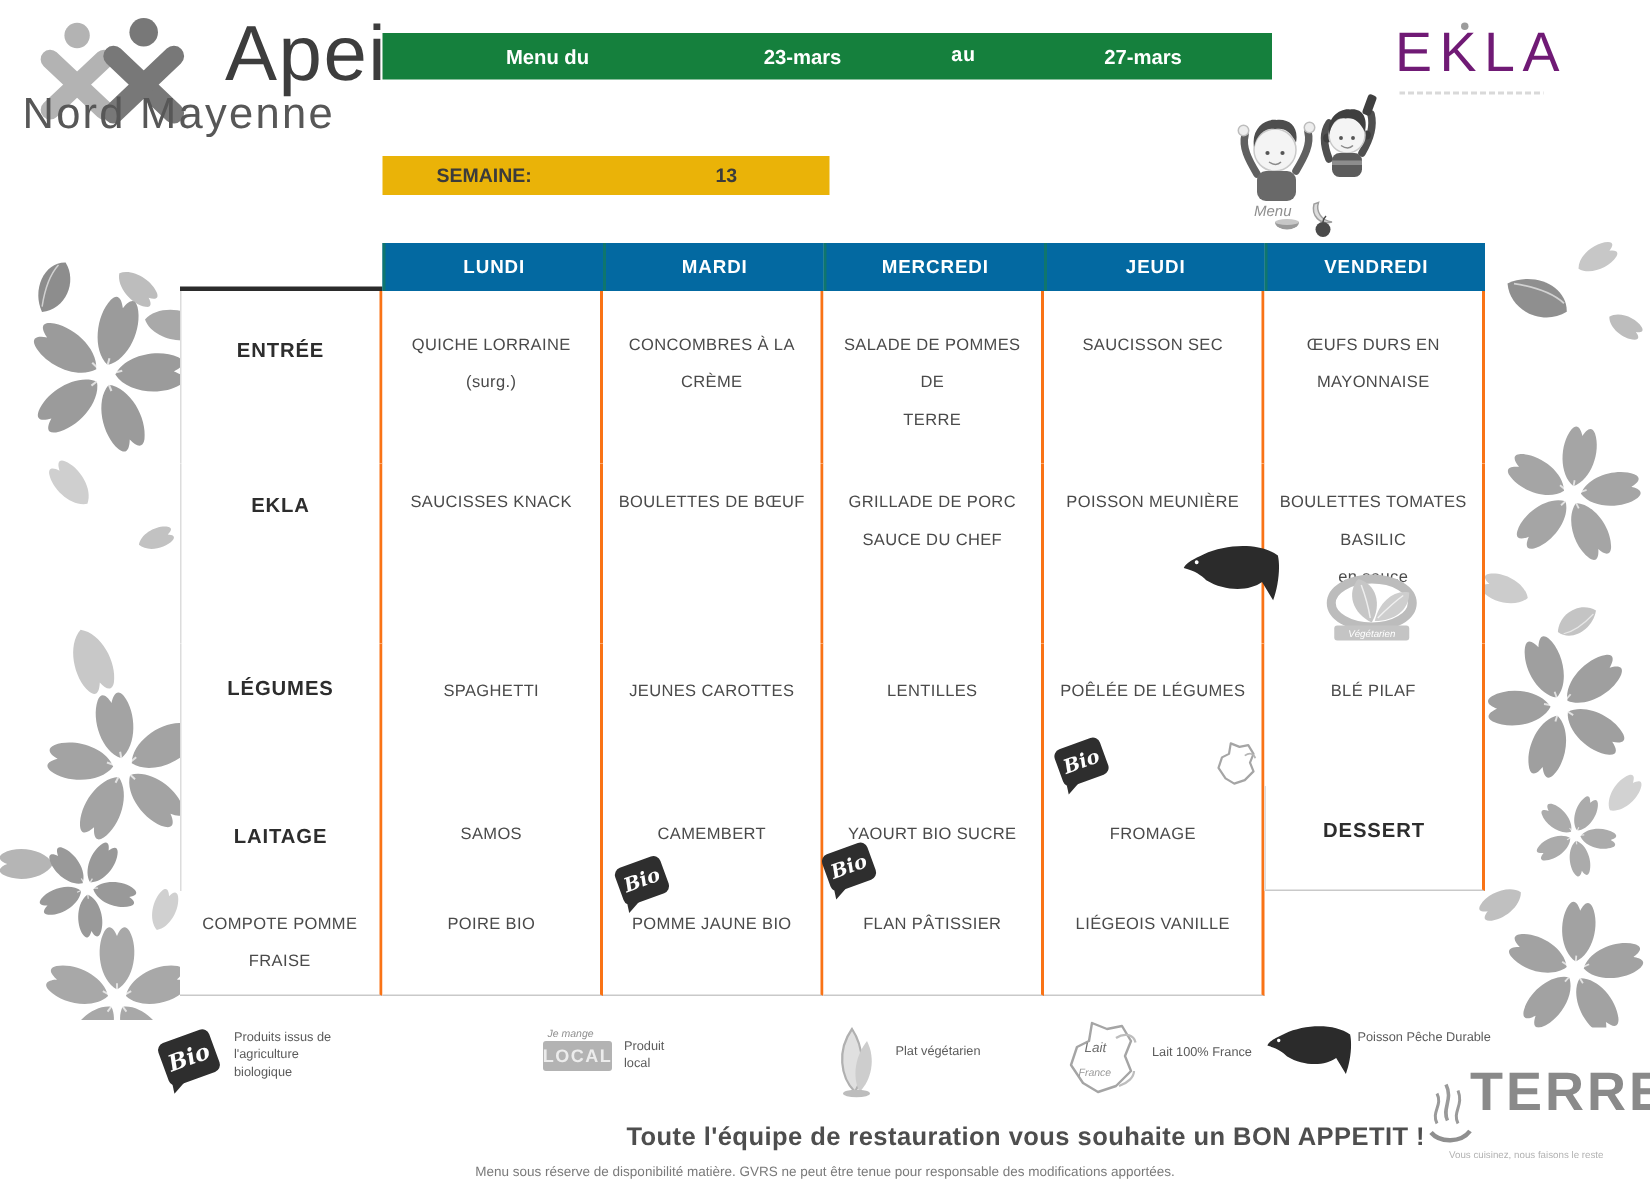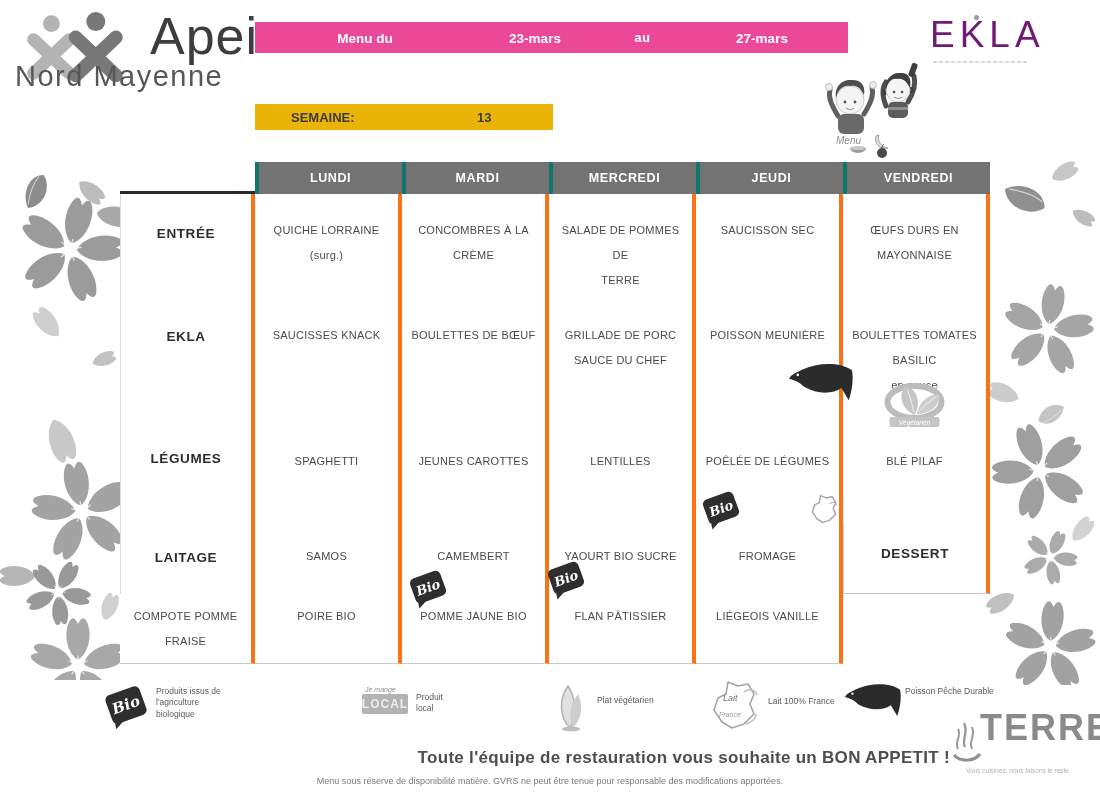--- a/index.html
+++ b/index.html
@@ -4,21 +4,21 @@
 <style>
   html,body{margin:0;padding:0;background:#ffffff;}
   .page{position:relative;width:1100px;height:801px;background:#fff;overflow:hidden;
         font-family:"Liberation Sans",sans-serif;color:#444;}
 
   
   .apei-figures{position:absolute;left:22px;top:12px;}
   .apei-title{position:absolute;left:150px;top:6px;font-size:52px;color:#3d3d3d;letter-spacing:1px;}
   .apei-sub{position:absolute;left:15px;top:60px;font-size:29px;color:#575757;letter-spacing:1.5px;}
 
-  .banner{position:absolute;left:255px;top:22px;width:593px;height:31px;background:#ec4899;}
+  .banner{position:absolute;left:255px;top:22px;width:593px;height:31px;background:#15803d;}
   .banner span{position:absolute;top:50%;transform:translate(-50%,-50%);color:#fff;
                font-weight:bold;font-size:13.5px;white-space:nowrap;}
   .b1{left:110px;} .b2{left:280px;} .b3{left:387px;font-family:Liberation Mono, monospace;} .b4{left:507px;}
 
   .ekla{position:absolute;left:930px;top:14px;width:160px;}
   .ekla-text{font-size:37px;color:#701a75;letter-spacing:5px;}
   .ekla-dot{position:absolute;left:44px;top:1px;width:5px;height:5px;border-radius:50%;background:#9c9c9c;}
   .ekla-tag{position:absolute;left:3px;top:47px;width:96px;height:2px;
             background:repeating-linear-gradient(90deg,#d9d9d9 0 4px,#fff 4px 6px);}
 
@@ -26,24 +26,24 @@
   .week-bar span{position:absolute;top:50%;transform:translateY(-50%);
                  font-weight:bold;font-size:13px;color:#3b3b3b;}
   .wk1{left:36px;} .wk2{left:222px;}
 
   .kids{position:absolute;left:824px;top:58px;}
 
   
   .menu-table{position:absolute;left:120px;top:162px;width:870px;height:502px;
       display:grid;grid-template-columns:135px repeat(5,147px);
       grid-template-rows:32px 115px 120px 95px 70px 70px;}
-  .hcell{background:#737373;color:#fff;font-weight:bold;font-size:12.5px;letter-spacing:.6px;
-         display:flex;align-items:center;justify-content:center;border-left:4px solid #0f766e;}
+  .hcell{background:#0369a1;color:#fff;font-weight:bold;font-size:12.5px;letter-spacing:.6px;
+         display:flex;align-items:center;justify-content:center;border-left:2px solid #0f766e;}
   .corner{background:#fff;border-bottom:3px solid #2b2b2b;}
-  .mcell{border-right:4px solid #f97316;background:#fff;display:flex;flex-direction:column;
+  .mcell{border-right:2px solid #f97316;background:#fff;display:flex;flex-direction:column;
          align-items:center;text-align:center;box-sizing:border-box;padding:12px 6px;position:relative;}
   .lab{border-left:1px solid #dcdcdc;font-weight:bold;font-size:13.5px;color:#2d2d2d;letter-spacing:.6px;}
   .cell-text{font-size:11px;line-height:25px;color:#4a4a4a;letter-spacing:.25px;white-space:pre-line;}
   .r1{padding-top:24px;} .r1l{padding-top:32px;}
   .r2{padding-top:14px;} .r2l{padding-top:20px;}
   .r3{padding-top:20px;} .r3l{padding-top:22px;}
   .r4{padding-top:20px;} .r4l{padding-top:26px;}
   .r5{padding-top:10px;} .r5l{padding-top:22px;}
   .lastrow{border-bottom:1px solid #c9c9c9;}
   .overlay{position:absolute;inset:0;pointer-events:none;}

